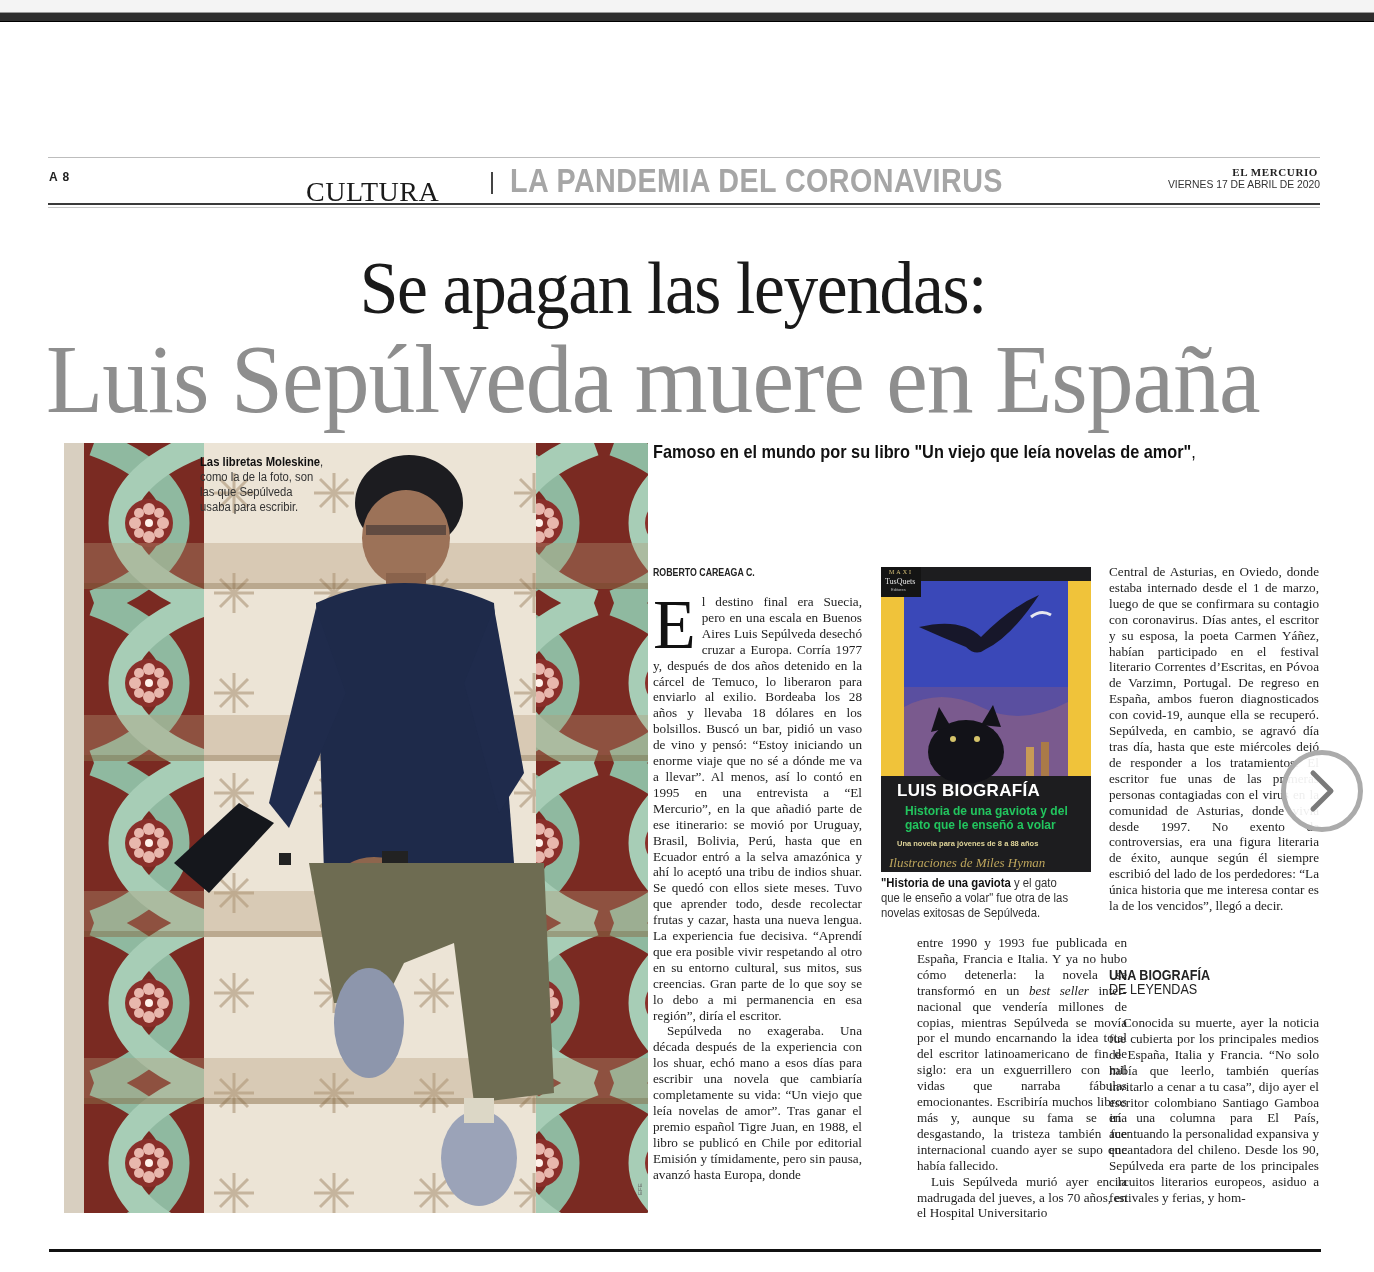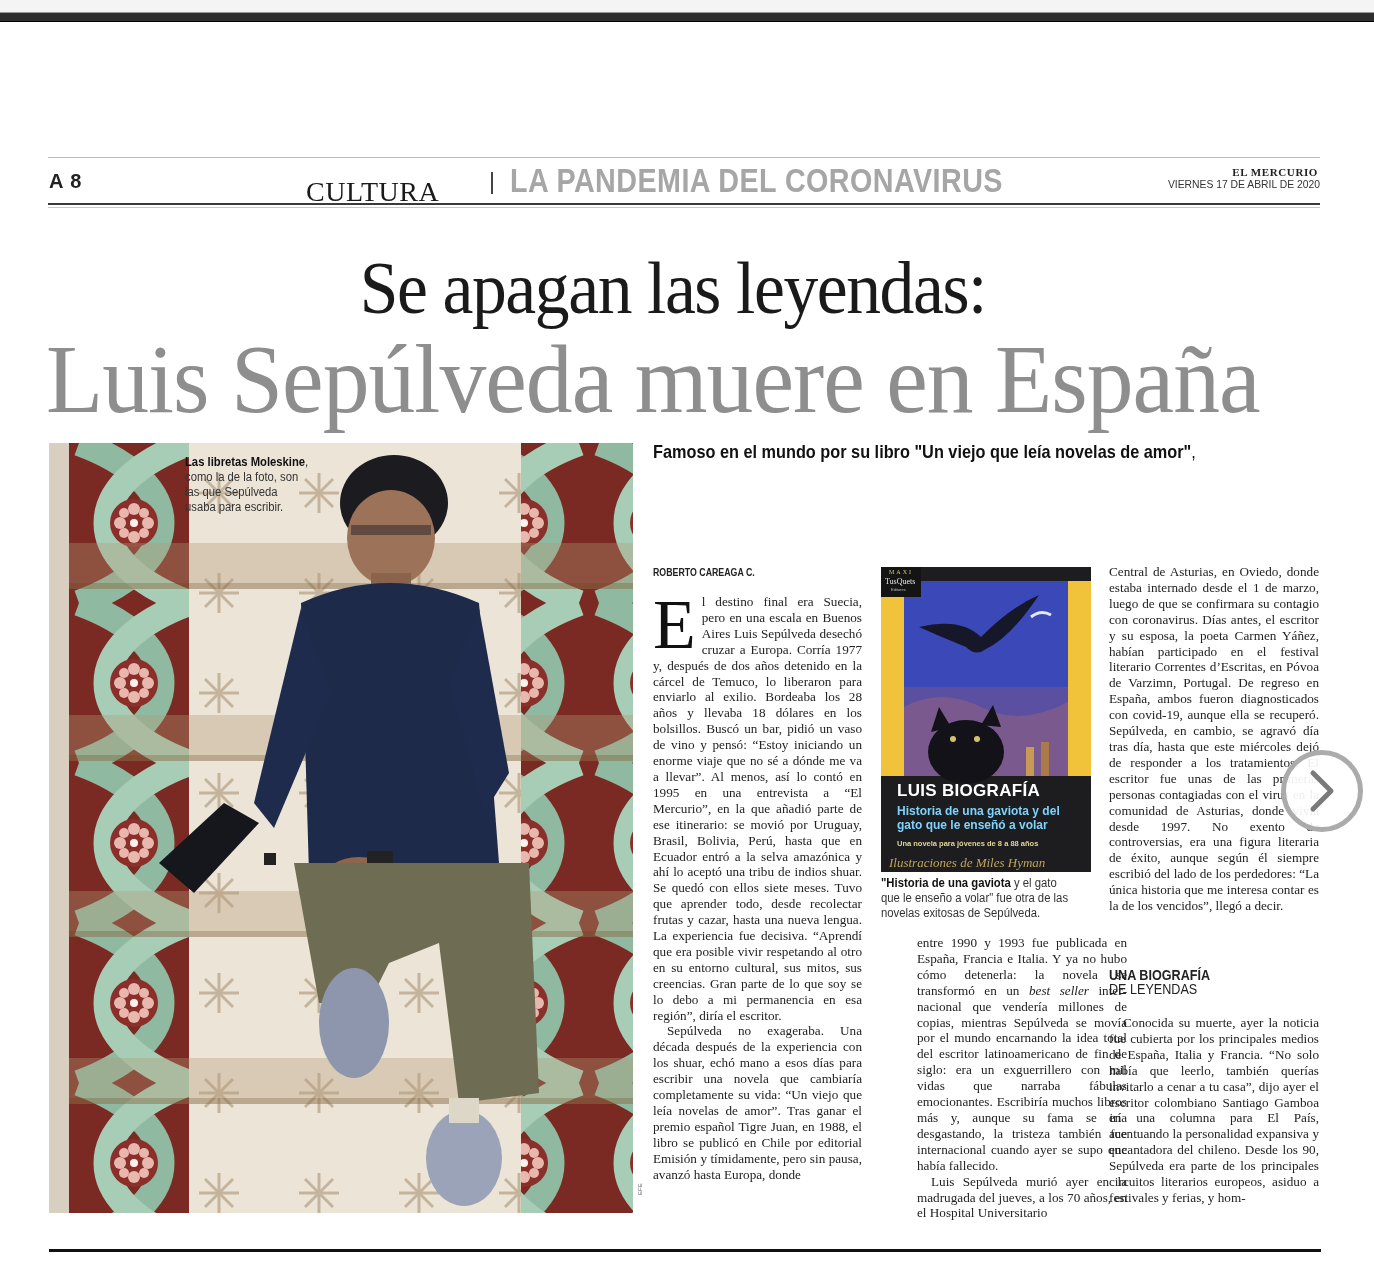--- a/index.html
+++ b/index.html
@@ -6,34 +6,34 @@
   html, body { width: 1374px; height: 1272px; background: #ffffff; overflow: hidden; }
   body { position: relative; font-family: "Liberation Serif", serif; color: #1a1a1a; }
 
   .top-bar-light { position: absolute; left: 0; top: 0; width: 1374px; height: 12px; background: #f4f4f4; }
   .top-bar-dark { position: absolute; left: 0; top: 12px; width: 1374px; height: 10px; background: #2e2e2e; border-top: 1px solid #999; border-bottom: 1px solid #000; }
 
   
   .hdr-rule-top { position: absolute; left: 48px; top: 157px; width: 1272px; height: 1px; background: #bdbdbd; }
   .hdr-rule-bot { position: absolute; left: 48px; top: 203px; width: 1272px; height: 2px; background: #3a3a3a; }
   .hdr-rule-bot2 { position: absolute; left: 48px; top: 207px; width: 1272px; height: 1px; background: #c8c8c8; }
-  .page-num { position: absolute; left: 49px; top: 170px; font-family: "Liberation Sans", sans-serif; font-weight: bold; font-size: 20px; letter-spacing: 1px; color: #222; }
+  .page-num { position: absolute; left: 49px; top: 170px; font-family: "Liberation Sans", sans-serif; font-weight: bold; font-size: 12px; letter-spacing: 1px; color: #222; }
   .section { position: absolute; left: 306px; top: 176px; font-family: "Liberation Serif", serif; font-size: 28px; color: #1a1a1a; letter-spacing: 0.5px; }
   .section-sep { position: absolute; left: 491px; top: 172px; width: 2px; height: 22px; background: #444; }
   .section-topic { position: absolute; left: 510px; top: 162px; font-family: "Liberation Sans", sans-serif; font-weight: bold; font-size: 33px; color: #a6a6a6; transform: scaleX(0.87); transform-origin: left; letter-spacing: 0.5px; white-space: nowrap; }
   .paper-name { position: absolute; right: 56px; top: 166px; font-family: "Liberation Serif", serif; font-weight: bold; font-size: 11px; letter-spacing: 0.6px; color: #222; }
   .paper-date { position: absolute; right: 54px; top: 178px; font-family: "Liberation Sans", sans-serif; font-size: 11.5px; color: #333; transform: scaleX(0.9); transform-origin: right; white-space: nowrap; }
 
   
   .headline-1 { position: absolute; left: 0; width: 1374px; top: 246px; text-align: center; font-family: "Liberation Serif", serif; font-size: 74px; color: #1a1a1a; letter-spacing: -1.5px; transform: scaleX(0.94); padding-left: 0; }
   .headline-1 span { display: inline-block; margin-left: -30px; }
   .headline-2 { position: absolute; left: 46px; top: 323px; font-family: "Liberation Serif", serif; font-size: 98px; color: #8e8e8e; letter-spacing: -1px; white-space: nowrap; transform: scaleX(0.955); transform-origin: left; }
 
   
-  .photo { position: absolute; left: 49px; top: 443px; width: 584px; height: 770px; overflow: hidden; background: #d8cfc0; padding-left: 20px; }
+  .photo { position: absolute; left: 64px; top: 443px; width: 584px; height: 770px; overflow: hidden; background: #d8cfc0; padding-left: 20px; }
   .credit { position: absolute; left: 637px; top: 1195px; font-family: "Liberation Sans", sans-serif; font-size: 6px; color: #666; transform: rotate(-90deg); transform-origin: left top; }
   .photo-caption { position: absolute; left: 136px; top: 12px; width: 140px; font-family: "Liberation Sans", sans-serif; font-size: 12.5px; line-height: 15px; color: #333; transform: scaleX(0.9); transform-origin: left; }
   .photo-caption b { color: #111; }
 
   
   .lead { position: absolute; left: 653px; top: 440px; width: 670px; }
   .lead-bold { font-family: "Liberation Sans", sans-serif; font-weight: bold; font-size: 18.5px; color: #111; transform: scaleX(0.88); transform-origin: left; white-space: nowrap; display: block; line-height: 24px; margin-top: 0px; }
   .lead-text { font-family: "Liberation Serif", serif; font-size: 21px; line-height: 28px; color: #1d1d1d; margin-top: 0px; }
 
   .byline { position: absolute; left: 653px; top: 567px; font-family: "Liberation Sans", sans-serif; font-weight: bold; font-size: 10px; color: #222; transform: scaleX(0.88); transform-origin: left; white-space: nowrap; }
@@ -184,21 +184,21 @@
     <circle cx="72" cy="172" r="3" fill="#d5c36a"></circle>
     <circle cx="96" cy="172" r="3" fill="#d5c36a"></circle>
     <rect x="145" y="180" width="8" height="29" fill="#c89a56"></rect>
     <rect x="160" y="175" width="8" height="34" fill="#aa7a48"></rect>
     <rect x="0" y="0" width="40" height="30" fill="#141414"></rect>
   </svg>
   <div style="position:absolute;left:8px;top:2px;font-family:'Liberation Serif',serif;font-size:6px;letter-spacing:2px;color:#d8c27a;">MAXI</div>
   <div style="position:absolute;left:4px;top:10px;font-family:'Liberation Serif',serif;font-size:8px;color:#e6e6e6;">TusQuets</div>
   <div style="position:absolute;left:10px;top:20px;font-family:'Liberation Sans',sans-serif;font-size:4px;color:#bbb;">Editores</div>
   <div style="position:absolute;left:16px;top:214px;font-family:'Liberation Sans',sans-serif;font-weight:bold;font-size:17px;color:#ffffff;letter-spacing:0.3px;white-space:nowrap;">LUIS BIOGRAFÍA</div>
-  <div style="position:absolute;left:16px;top:237px;width:190px;font-family:'Liberation Sans',sans-serif;font-weight:bold;font-size:12px;line-height:14px;color:#7dd3fc;">Historia de una gaviota y del gato que le enseñó a volar</div>
+  <div style="position:absolute;left:24px;top:237px;width:190px;font-family:'Liberation Sans',sans-serif;font-weight:bold;font-size:12px;line-height:14px;color:#22c55e;">Historia de una gaviota y del gato que le enseñó a volar</div>
   <div style="position:absolute;left:16px;top:272px;font-family:'Liberation Sans',sans-serif;font-weight:bold;font-size:7.5px;color:#e0d59a;white-space:nowrap;">Una novela para jóvenes de 8 a 88 años</div>
   <div style="position:absolute;left:8px;top:288px;font-family:Liberation Serif, serif;font-style:italic;font-size:13px;color:#bda55c;white-space:nowrap;">Ilustraciones de Miles Hyman</div>
 </div>
 <div class="book-caption"><b>"Historia de una gaviota</b><span> y el gato que le enseño a volar" fue otra de las novelas exitosas de Sepúlveda.</span></div>
 
 <div class="col col2">
   <p><span>entre 1990 y 1993 fue publicada en España, Francia e Italia. Y ya no hubo cómo detenerla: la novela se transformó en un </span><i>best seller</i><span> inter­nacional que vendería millones de copias, mientras Sepúlveda se mo­vía por el mundo encarnando la idea total del escritor latinoameri­cano de fin de siglo: era un exgue­rrillero con mil vidas que narraba fábulas emocionantes. Escribiría muchos libros más y, aunque su fa­ma se iría desgastando, la tristeza también fue internacional cuando ayer se supo que había fallecido.</span></p>
   <p class="indent">Luis Sepúlveda murió ayer en la madrugada del jueves, a los 70 años, en el Hospital Universitario</p>
 </div>
 

